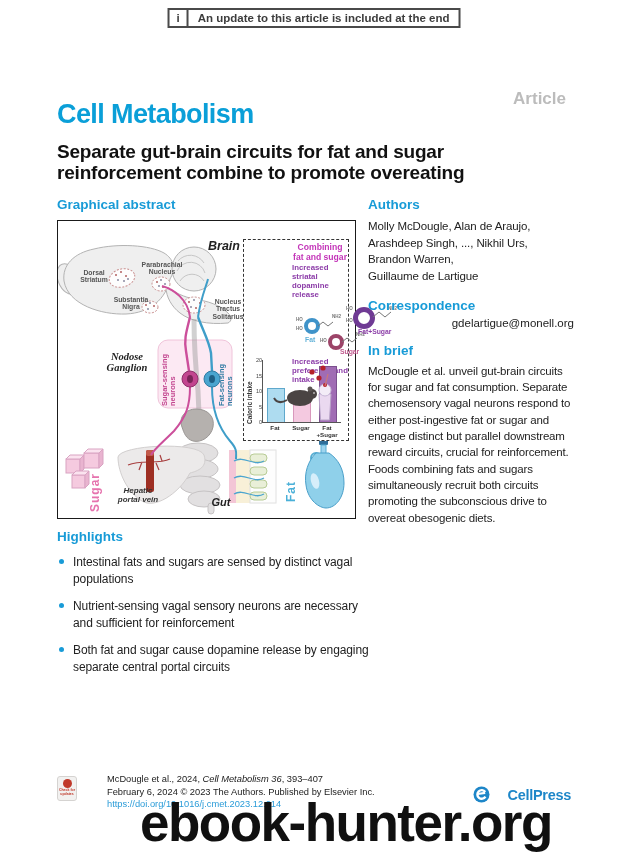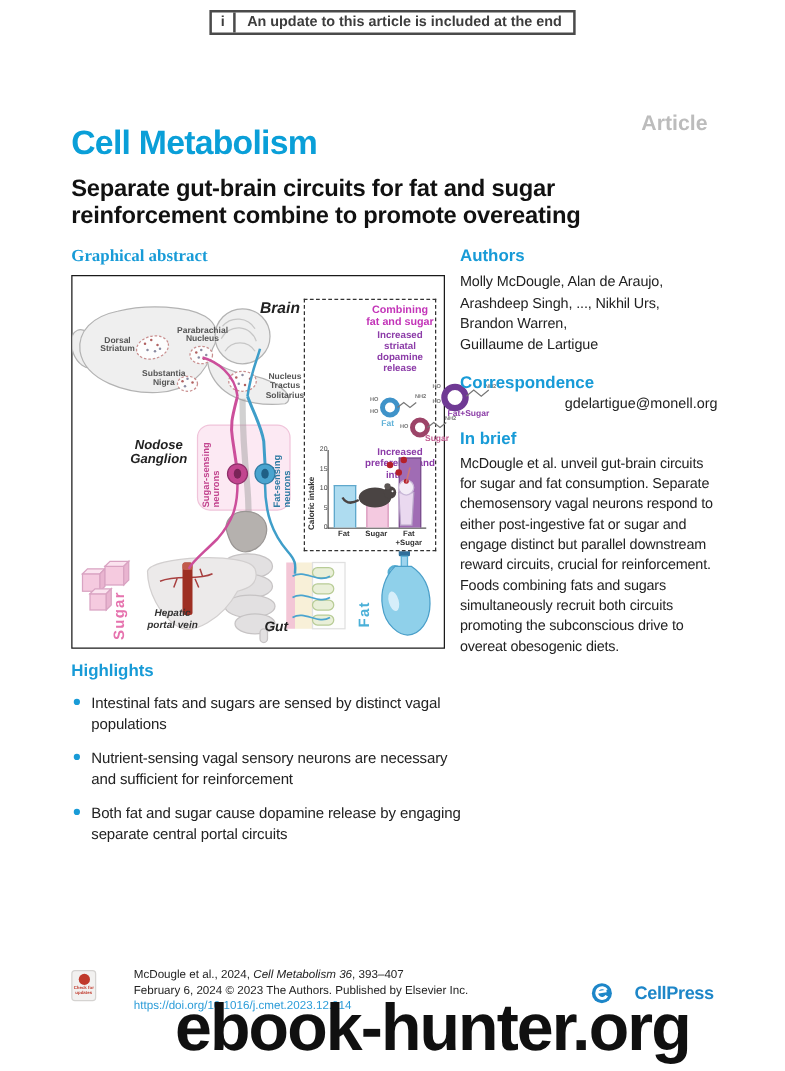--- a/index.html
+++ b/index.html
@@ -12,46 +12,46 @@
   .banner-i{padding:2px 7px;border-right:2px solid #4a4a4a;font-weight:700;font-size:11.5px;color:#3d3d3d;}
   .banner-text{padding:2px 9px;font-weight:700;font-size:11.5px;color:#3d3d3d;white-space:nowrap;}
 
   
   .journal{position:absolute;left:57px;top:99px;font-size:27px;font-weight:700;color:#0a9fd8;letter-spacing:-0.6px;}
   .article-type{position:absolute;right:62px;top:89px;font-size:17px;font-weight:700;color:#bcbcbc;}
   .title{position:absolute;left:57px;top:141px;width:505px;margin:0;font-size:19px;font-weight:700;
          color:#111;line-height:1.13;letter-spacing:-0.2px;}
 
   .sec-head{font-size:13.5px;font-weight:700;color:#189bd7;}
-  #ga-head{position:absolute;left:57px;top:197px;font-family:Liberation Serif, serif;}
+  #ga-head{position:absolute;left:57px;top:197px;}
 
   
   .ga-box{position:absolute;left:57px;top:220px;width:297px;height:297px;border:1.5px solid #1a1a1a;background:#fff;}
   .ga-art{position:absolute;left:0;top:0;}
   .ga-label{position:absolute;font-weight:700;color:#4a4a4a;text-align:center;line-height:1.08;}
   .lab-brain{left:150px;top:19px;font-size:12.5px;font-style:italic;color:#222;}
   .lab-region{font-size:6.8px;color:#555;}
   .lab-ds{left:16px;top:48px;width:40px;}
   .lab-pbn{left:80px;top:40px;width:48px;}
   .lab-sn{left:52px;top:75px;width:42px;}
   .lab-nts{left:148px;top:77px;width:44px;}
-  .lab-nodose{left:44px;top:130px;width:50px;font-size:10.5px;font-style:italic;color:#222;}
+  .lab-nodose{left:44px;top:130px;width:50px;font-size:10.5px;font-style:italic;color:#222;font-family:Liberation Serif, serif;}
   .lab-gut{left:146px;top:276px;width:34px;font-size:11px;font-style:italic;color:#222;}
   .lab-hepatic{left:56px;top:266px;width:48px;font-size:8px;font-style:italic;color:#333;}
   .vlabel{position:absolute;writing-mode:vertical-rl;transform:rotate(180deg);font-weight:700;line-height:1.1;}
   .lab-sugar-n{left:103px;top:121px;height:64px;font-size:7.5px;color:#c2458f;}
   .lab-fat-n{left:160px;top:121px;height:64px;font-size:7.5px;color:#2f7ba3;}
   .lab-sugar-v{left:31px;top:229px;height:62px;font-size:12px;color:#e673ae;letter-spacing:1px;}
   .lab-fat-v{left:227px;top:237px;height:44px;font-size:12px;color:#4ab0d8;letter-spacing:1px;}
 
   
   .inset{position:absolute;left:185px;top:18px;width:106px;height:202px;border:1.5px dashed #333;
          background:#fff;box-sizing:border-box;padding-left:48px;}
   .inset-title{margin-top:2px;text-align:center;font-size:8.6px;font-weight:700;color:#c334b8;}
-  .inset-sub{margin-top:2px;text-align:center;font-size:7.8px;font-weight:700;color:#8c3ca8;line-height:1.15;}
+  .inset-sub{margin-top:2px;text-align:left;font-size:7.8px;font-weight:700;color:#8c3ca8;line-height:1.15;}
   .mol-wrap{position:relative;width:100%;height:56px;}
   .mol-label{position:absolute;font-weight:700;font-size:6.8px;}
   .chem{position:absolute;font-size:4.5px;color:#777;font-weight:700;}
 
   
   .chart{position:absolute;left:2px;top:118px;width:100px;height:80px;}
   .ylab{position:absolute;left:0px;top:8px;height:58px;writing-mode:vertical-rl;transform:rotate(180deg);
         font-size:6.5px;font-weight:700;color:#333;}
   .plot{position:absolute;left:16px;top:2px;width:78px;height:62px;border-left:1px solid #555;border-bottom:1px solid #555;}
   .bars{position:absolute;left:0;top:0;right:0;bottom:0;display:flex;align-items:flex-end;justify-content:space-around;}

